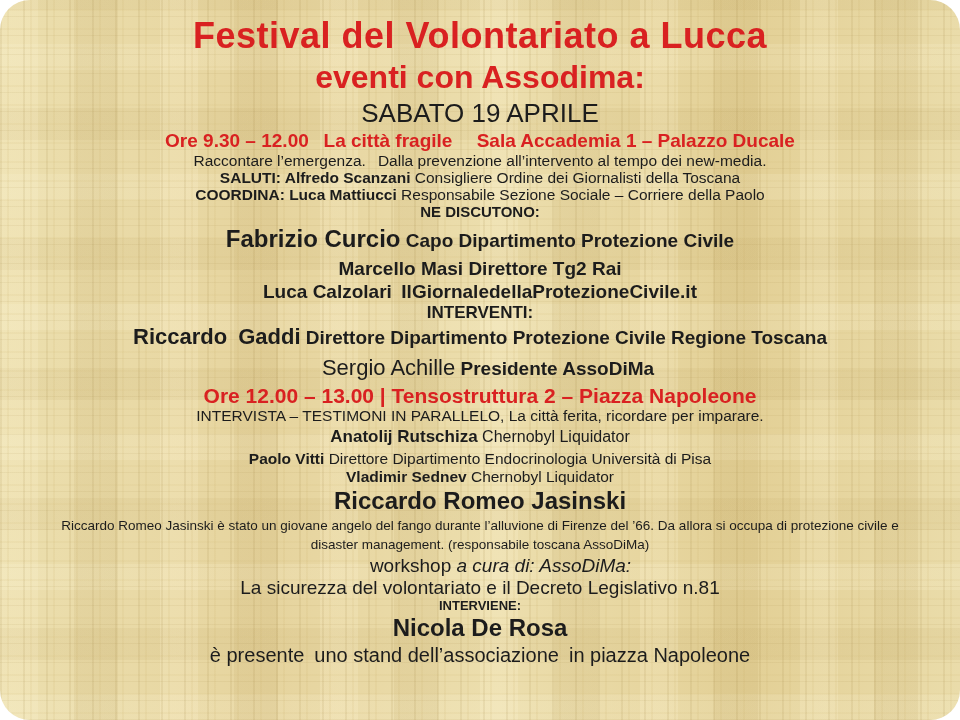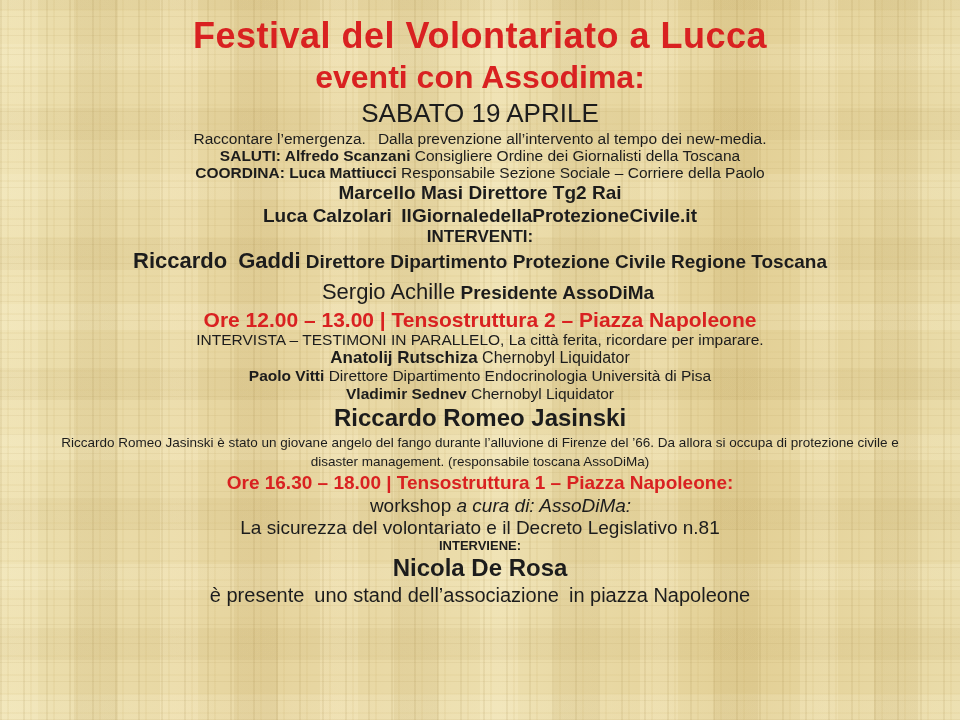--- a/index.html
+++ b/index.html
@@ -10,20 +10,21 @@
   .slide{
     position:relative;width:960px;height:720px;box-sizing:border-box;
     text-align:center;color:#1c1c1c;
     background-color:#e8d9a4;
     background-image:
       repeating-linear-gradient(90deg, rgba(146,116,48,0.10) 0 2px, rgba(0,0,0,0) 2px 7px, rgba(196,168,96,0.10) 7px 9px, rgba(0,0,0,0) 9px 23px),
       repeating-linear-gradient(0deg, rgba(146,116,48,0.08) 0 1px, rgba(0,0,0,0) 1px 6px, rgba(214,192,128,0.14) 6px 8px, rgba(0,0,0,0) 8px 19px),
       repeating-linear-gradient(90deg, rgba(255,246,214,0.20) 0 38px, rgba(0,0,0,0) 38px 74px, rgba(170,140,70,0.10) 74px 118px, rgba(0,0,0,0) 118px 160px),
       repeating-linear-gradient(0deg, rgba(255,248,220,0.16) 0 26px, rgba(0,0,0,0) 26px 60px, rgba(168,138,66,0.08) 60px 92px, rgba(0,0,0,0) 92px 130px),
       linear-gradient(90deg,#ecdfae 0%,#e6d49e 28%,#ecdead 52%,#e3d096 78%,#eadcaa 100%);
+    border-radius: 30px;
   }
   .line{white-space:nowrap;}
   .red{color:#d92121;}
   .b{font-weight:bold;}
   .i{font-style:italic;}
 
   .title     {font-size:36px;line-height:44px;padding-top:14px;letter-spacing:0.5px;}
   .subtitle  {font-size:32px;line-height:38px;}
   .date      {font-size:26px;line-height:34px;}
   .s1header  {font-size:19px;line-height:22px;}
@@ -33,21 +34,21 @@
   .name-24   {font-size:24px;font-weight:bold;}
   .role-19   {font-size:19px;font-weight:bold;}
   .bold19    {font-size:19px;line-height:23px;font-weight:bold;}
   .interventi{font-size:17px;line-height:20px;font-weight:bold;}
   .gaddi     {line-height:27px;}
   .name-22   {font-size:22px;font-weight:bold;}
   .achille   {line-height:31px;}
   .name-26   {font-size:22px;font-weight:normal;margin-left:16px;}
   .s2header  {font-size:21px;line-height:22px;}
   .intervista{font-size:15.5px;line-height:17px;}
-  .liq1      {line-height:19px;}
+  .liq1      {line-height:26px;}
   .name-17   {font-size:17px;font-weight:bold;}
   .role-16   {font-size:16px;}
   .liq2      {line-height:18px;}
   .name-155  {font-size:15.5px;font-weight:bold;}
   .role-155  {font-size:15.5px;}
   .jasinski  {font-size:24px;line-height:30px;font-weight:bold;}
   .bio       {font-size:13.5px;line-height:19px;white-space:normal;padding:0 38px;}
   .s3header  {font-size:19px;line-height:23px;}
   .workshop  {font-size:19px;line-height:23px;padding-left:41px;}
   .sicurezza {font-size:19px;line-height:21px;}
@@ -57,39 +58,41 @@
 </style>
 </head>
 <body>
 
 <div class="slide">
 
   <div class="line title red b">Festival del Volontariato a Lucca</div>
   <div class="line subtitle red b">eventi con Assodima:</div>
   <div class="line date">SABATO 19 APRILE</div>
 
+  <div class="line s1header red b">Ore 9.30 – 12.00  La città fragile   Sala Accademia 1 – Palazzo Ducale</div>
   <div class="line sm">Raccontare l’emergenza.  Dalla prevenzione all’intervento al tempo dei new-media.</div>
   <div class="line sm"><span class="b">SALUTI: Alfredo Scanzani</span><span> Consigliere Ordine dei Giornalisti della Toscana</span></div>
   <div class="line sm"><span class="b">COORDINA: Luca Mattiucci</span><span> Responsabile Sezione Sociale – Corriere della Paolo</span></div>
+  <div class="line discutono b">NE DISCUTONO:</div>
 
+  <div class="line curcio"><span class="name-24">Fabrizio Curcio</span><span class="role-19"> Capo Dipartimento Protezione Civile</span></div>
   <div class="line bold19">Marcello Masi Direttore Tg2 Rai</div>
   <div class="line bold19">Luca Calzolari IlGiornaledellaProtezioneCivile.it</div>
   <div class="line interventi">INTERVENTI:</div>
 
   <div class="line gaddi"><span class="name-22">Riccardo Gaddi</span><span class="role-19"> Direttore Dipartimento Protezione Civile Regione Toscana</span></div>
   <div class="line achille"><span class="name-26">Sergio Achille</span><span class="role-19"> Presidente AssoDiMa</span></div>
 
   <div class="line s2header red b">Ore 12.00 – 13.00 | Tensostruttura 2 – Piazza Napoleone</div>
   <div class="line intervista">INTERVISTA – TESTIMONI IN PARALLELO, La città ferita, ricordare per imparare.</div>
   <div class="line liq1"><span class="name-17">Anatolij Rutschiza</span><span class="role-16"> Chernobyl Liquidator</span></div>
   <div class="line liq2"><span class="name-155">Paolo Vitti</span><span class="role-155"> Direttore Dipartimento Endocrinologia Università di Pisa</span></div>
   <div class="line liq2"><span class="name-155">Vladimir Sednev</span><span class="role-155"> Chernobyl Liquidator</span></div>
   <div class="line jasinski">Riccardo Romeo Jasinski</div>
   <div class="bio">Riccardo Romeo Jasinski è stato un giovane angelo del fango durante l’alluvione di Firenze del ’66. Da allora si occupa di protezione civile e disaster management. (responsabile toscana AssoDiMa)</div>
 
-  <div class="line s3header red b">Ore 16.30 – 18.00 | Tensostruttura 1 – Piazza Napoleone:</div>
   <div class="line workshop"><span>workshop </span><span class="i">a cura di: AssoDiMa:</span></div>
   <div class="line sicurezza">La sicurezza del volontariato e il Decreto Legislativo n.81</div>
   <div class="line interviene">INTERVIENE:</div>
   <div class="line derosa">Nicola De Rosa</div>
   <div class="line footer">è presente uno stand dell’associazione in piazza Napoleone</div>
 
 </div>
 
 </body></html>

